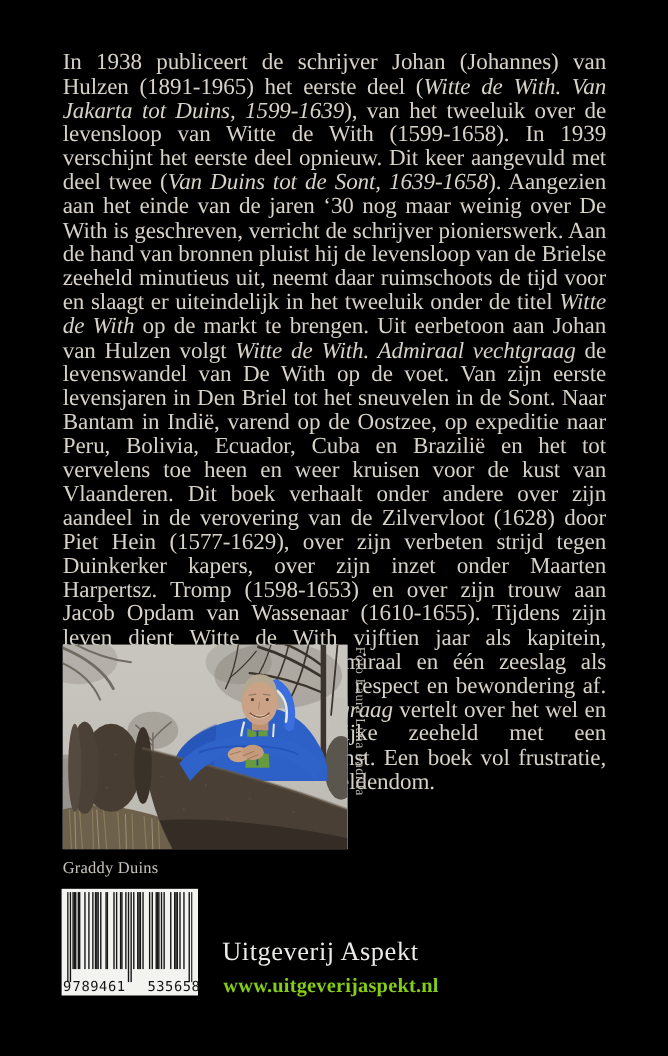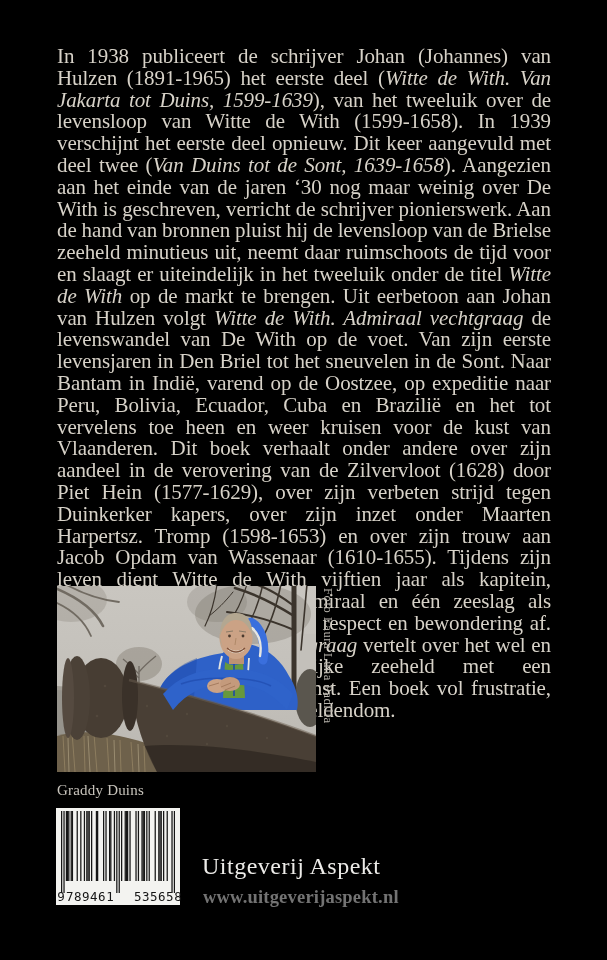--- a/index.html
+++ b/index.html
@@ -44,21 +44,21 @@
   }
   .barcode .d-lead{left:0;width:10px;letter-spacing:0;}
   .barcode .d-left{left:10px;width:48px;}
   .barcode .d-right{left:78px;width:48px;}
   .pub-name{
     position:absolute;left:202px;top:853px;
     color:#ecebe8;font-size:24px;letter-spacing:0.5px;
   }
   .pub-site{
     position:absolute;left:203px;top:887px;
-    color:#737373;font-size:18.5px;font-weight:bold;letter-spacing:0.2px;
+    color:#84cc16;font-size:18.5px;font-weight:bold;letter-spacing:0.2px;
   }
 </style>
 </head>
 <body>
 
 <div>
 
   <p class="blurb"><span>In 1938 publiceert de schrijver Johan (Johannes) van Hulzen (1891-1965) het eerste deel (</span><i>Witte de With. Van Jakarta tot Duins, 1599-1639</i><span>), van het tweeluik over de levensloop van Witte de With (1599-1658). In 1939 verschijnt het eerste deel opnieuw. Dit keer aangevuld met deel twee (</span><i>Van Duins tot de Sont, 1639-1658</i><span>). Aangezien aan het einde van de jaren ‘30 nog maar weinig over De With is geschreven, verricht de schrijver pionierswerk. Aan de hand van bronnen pluist hij de levensloop van de Brielse zeeheld minutieus uit, neemt daar ruimschoots de tijd voor en slaagt er uiteindelijk in het tweeluik onder de titel </span><i>Witte de With</i><span> op de markt te brengen. Uit eerbetoon aan Johan van Hulzen volgt </span><i>Witte de With. Admiraal vechtgraag</i><span> de levenswandel van De With op de voet. Van zijn eerste levensjaren in Den Briel tot het sneuvelen in de Sont. Naar Bantam in Indië, varend op de Oostzee, op expeditie naar Peru, Bolivia, Ecuador, Cuba en Brazilië en het tot vervelens toe heen en weer kruisen voor de kust van Vlaanderen. Dit boek verhaalt onder andere over zijn aandeel in de verovering van de Zilvervloot (1628) door Piet Hein (1577-1629), over zijn verbeten strijd tegen Duinkerker kapers, over zijn inzet onder Maarten Harpertsz. Tromp (1598-1653) en over zijn trouw aan Jacob Opdam van Wassenaar (1610-1655). Tijdens zijn leven dient Witte de With vijftien jaar als kapitein, éénentwintig jaar als viceadmiraal en één zeeslag als luitenant-admiraal. Dat dwingt respect en bewondering af. </span><i>Witte de With. Admiraal vechtgraag</i><span> vertelt over het wel en wee van een opmerkelijke zeeheld met een indrukwekkende staat van dienst. Een boek vol frustratie, verdriet, afgunst, leed, lef en heldendom.</span></p>
 
   <div class="photo">

